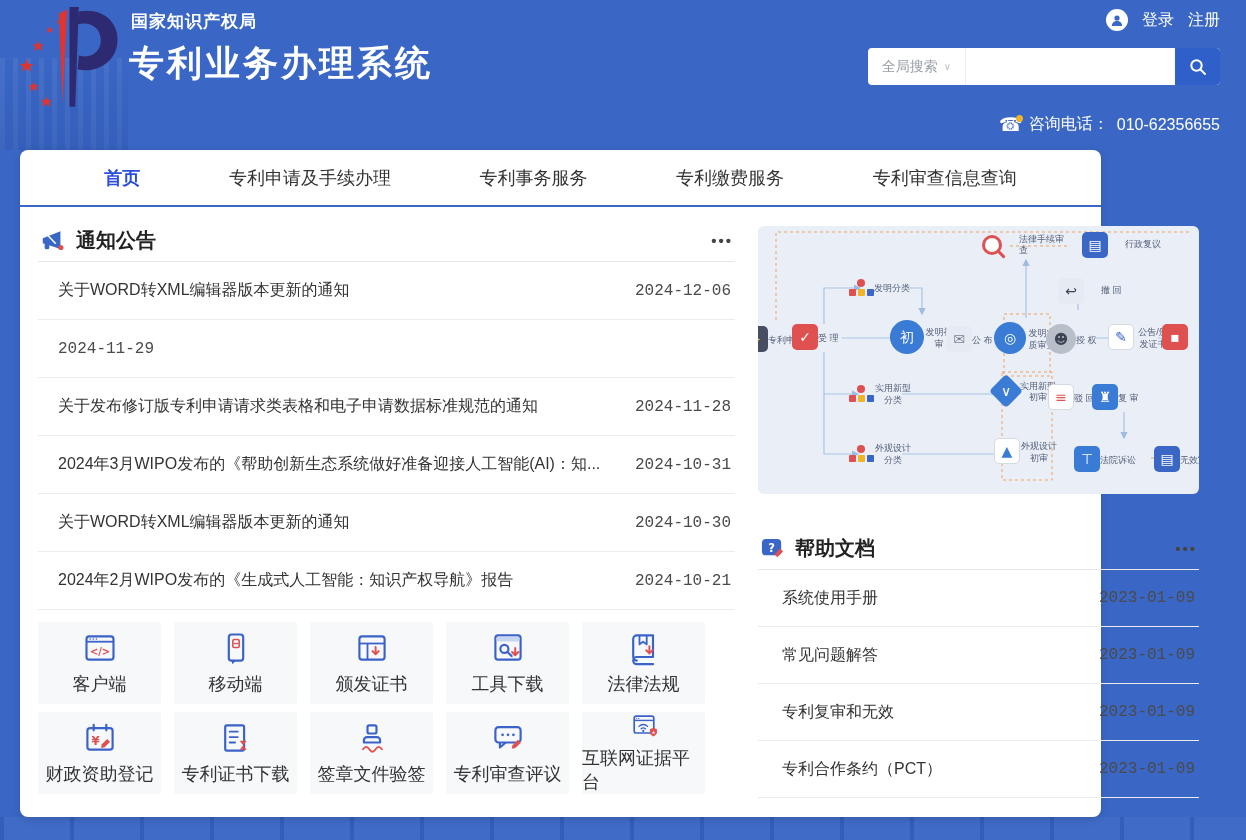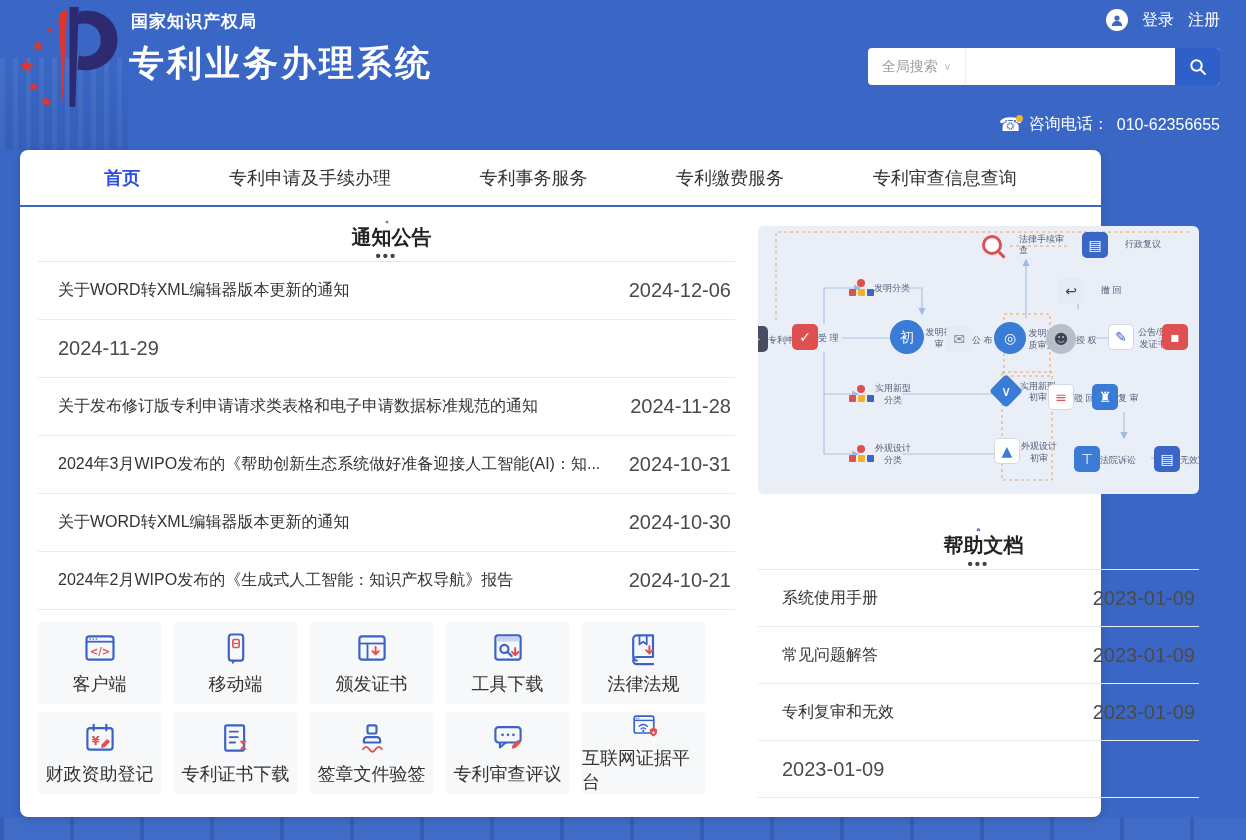--- a/index.html
+++ b/index.html
@@ -52,27 +52,27 @@
   .navbar{
     display:flex; align-items:center; height:57px; border-bottom:2px solid #3a67c5;
     justify-content:space-around; padding:0 40px;
   }
   .nav-item{ font-size:18px; color:#333; cursor:pointer; white-space:nowrap; }
   .nav-item.active{ color:#2b4ede; font-weight:bold; }
 
   .left-col{ position:absolute; left:18px; top:70px; width:697px; }
   .right-col{ position:absolute; left:738px; top:76px; width:441px; }
 
-  .sec-head{ display:flex; align-items:center; height:42px; padding:0 2px; border-bottom:1px solid #e8e8e8;flex-direction:column;}
+  .sec-head{ display:flex; align-items:center; height:42px; padding:0 2px; border-bottom:1px solid #e8e8e8;}
   .sec-head .sec-title{ font-size:20px; font-weight:bold; color:#222; margin-left:10px; flex:1;}
   .sec-more{ font-size:15px; font-weight:bold; color:#444; letter-spacing:2px; cursor:pointer; line-height:10px; }
 
   .row{ display:flex; align-items:center; height:58px; border-bottom:1px solid #ececec; padding:0 4px 0 20px; cursor:pointer; }
   .row-title{ flex:1; font-size:16px; color:#333; white-space:nowrap; overflow:hidden; text-overflow:ellipsis; padding-right:18px;}
-  .row-date{ font-size:20px; color:#4a4a4a; }
+  .row-date{ font-size:16px; color:#4a4a4a;font-family:Liberation Mono, monospace; }
   .help-list .row{ height:57px; padding-left:24px; }
 
   .ql-grid{ display:grid; grid-template-columns:repeat(5,123px); grid-auto-rows:82px; gap:8px 13px; margin-top:12px; }
   .ql-card{ background:#f7f8fa; display:flex; flex-direction:column; align-items:center; justify-content:center; gap:6px; cursor:pointer; border-radius:2px;}
   .ql-card svg{ width:36px; height:36px; }
   .ql-label{ font-size:18px; color:#333; }
 
   
   .flow-panel{
     position:relative; width:441px; height:268px; background:#e9eef7;
@@ -562,17 +562,18 @@
     <span class="row-title">常见问题解答</span>
     <span class="row-date">2023-01-09</span>
   </div>
 
   <div class="row">
     <span class="row-title">专利复审和无效</span>
     <span class="row-date">2023-01-09</span>
   </div>
 
   <div class="row">
+    <span class="row-title">专利合作条约（PCT）</span>
     <span class="row-date">2023-01-09</span>
   </div>
 </div>
   </div>
 </div>
 
 </body></html>

